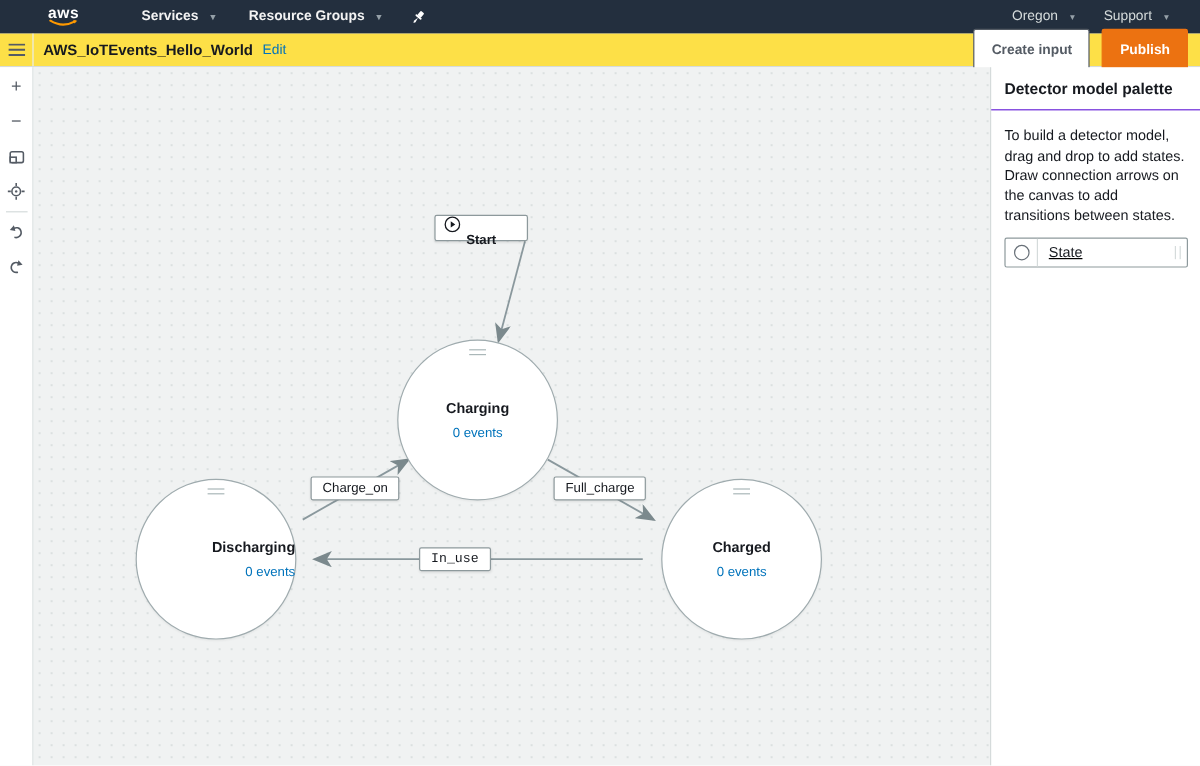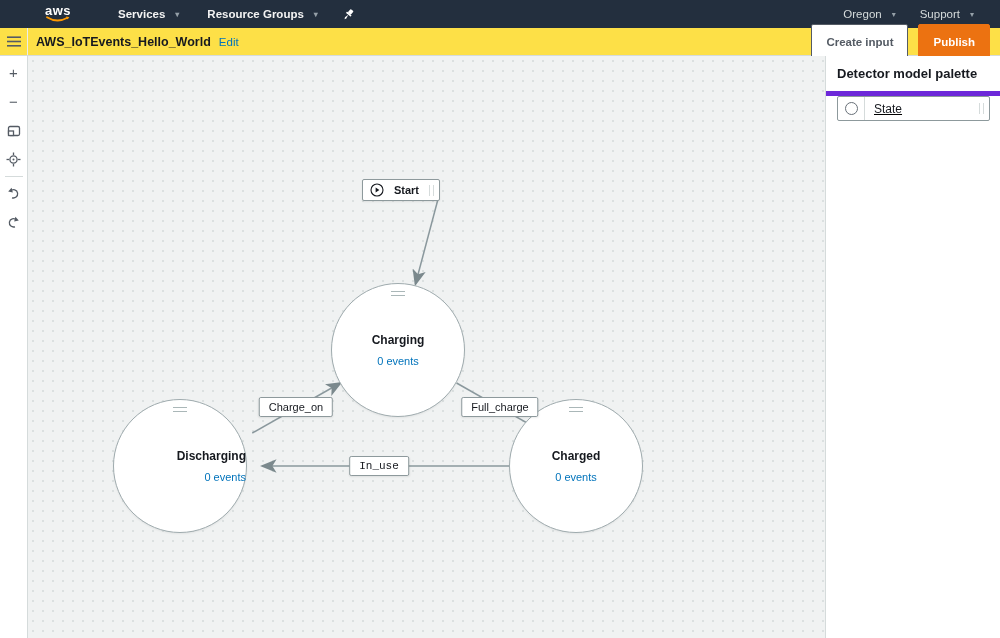--- a/index.html
+++ b/index.html
@@ -1,21 +1,21 @@
 <!DOCTYPE html>
 <html><head>
 <meta charset="utf-8">
 <style>
   * { margin:0; padding:0; box-sizing:border-box; }
   html,body { width:1000px; height:638px; overflow:hidden;
     font-family:"Liberation Sans", sans-serif; background:#fff; }
 
   
   .topnav { height:28px; background:#232f3e; display:flex; align-items:center; }
-  .logo { width:36px; margin-left:40px; margin-right:28px; display:flex; flex-direction:column; align-items:center; cursor:pointer; }
+  .logo { width:36px; margin-left:40px; margin-right:28px; display:flex; flex-direction:column; cursor:pointer; }
   .logo-text { color:#fff; font-weight:bold; font-size:13px; line-height:11px; letter-spacing:.5px; }
   .nav-item { color:#f3f3f3; font-size:11.5px; font-weight:bold; margin:0 14px; display:flex; align-items:center; gap:10px; cursor:pointer; }
   .caret { color:#95a0a8; font-size:8px; }
   .pin { margin-left:10px; cursor:pointer; display:flex; align-items:center; }
   .topnav-spacer { flex:1; }
   .topnav-right { display:flex; align-items:center; margin-right:14px; }
   .topnav-right .nav-item { font-weight:normal; font-size:11.5px; color:#d5dbdb; margin:0 12px;justify-content:flex-end; }
 
   
   .subheader { height:28px; background:#fde047; border-bottom:1px solid #d5dbdb; display:flex; align-items:center; }
@@ -44,39 +44,39 @@
   .state-circle { position:absolute; width:134px; height:134px; border-radius:50%;
     background:#fff; border:1px solid #9fabae; display:flex; flex-direction:column;
     align-items:center; justify-content:center; gap:8px; cursor:pointer;
     box-shadow:0 1px 2px rgba(0,0,0,.06); }
   .state-name { font-size:12px; font-weight:bold; color:#16191f; }
   .state-events { font-size:11px; color:#0073bb; cursor:pointer; }
   .circle-handle { position:absolute; top:7px; left:50%; transform:translateX(-50%);
     width:14px; height:5px; border-top:1.5px solid #aab7b8; border-bottom:1.5px solid #aab7b8; cursor:grab; }
   .pos-charging { left:303px; top:227px; }
   .pos-discharging { left:85px; top:343px;align-items:flex-end; }
-  .pos-charged { left:481px; top:343px; }
+  .pos-charged { left:523px; top:343px; }
 
   .start-node { position:absolute; left:334px; top:123px; width:78px; height:22px;
     background:#fff; border:1px solid #8d999c; border-radius:2px; display:flex;
-    align-items:center; box-shadow:0 1px 2px rgba(0,0,0,.08); cursor:pointer; }
+    box-shadow:0 1px 2px rgba(0,0,0,.08); cursor:pointer;flex-direction:column; }
   .start-play { margin-left:7px; display:flex; align-items:center; }
   .start-label { flex:1; text-align:center; font-size:11px; font-weight:bold; color:#16191f; }
   .grip { width:5px; height:11px; border-left:1.5px solid #d5dbdb; border-right:1.5px solid #d5dbdb; margin-right:5px; cursor:grab; }
 
   .edge-label { position:absolute; transform:translate(-50%,-50%); background:#fff;
     border:1px solid #8d999c; border-radius:2px; padding:3px 9px; font-size:11px;
     color:#16191f; box-shadow:0 1px 2px rgba(0,0,0,.08); cursor:pointer; white-space:nowrap; }
   .lbl-charge-on { left:268px; top:351px; }
   .lbl-full-charge { left:472px; top:351px; }
   .lbl-in-use { left:351px; top:410px;font-family:Liberation Mono, monospace; }
 
   
   .palette { width:175px; background:#fff; border-left:1px solid #d5dbdb; }
-  .palette-header { padding:10px 11px; border-bottom:5px solid #6d28d9; font-size:13px; font-weight:bold; color:#16191f; }
+  .palette-header { padding:10px 11px; border-bottom:1px solid #6d28d9; font-size:13px; font-weight:bold; color:#16191f; }
   .palette-desc { padding:13px 11px 10px 11px; font-size:12px; line-height:1.38; color:#16191f; }
   .palette-item { margin:0 10px 0 11px; height:25px; border:1px solid #8d999c; border-radius:2px;
     display:flex; align-items:center; background:#fff; cursor:grab;text-decoration:underline; }
   .palette-item-iconcell { width:27px; height:100%; border-right:1px solid #d5dbdb; display:flex; align-items:center; justify-content:center; }
   .palette-item-circle { width:13px; height:13px; border:1.5px solid #687078; border-radius:50%; }
   .palette-item-label { flex:1; font-size:12px; color:#16191f; padding-left:9px; }
 </style>
 </head>
 <body>
 
@@ -222,20 +222,21 @@
       <span class="state-events">0 events</span>
     </div>
 
     <div class="edge-label lbl-charge-on">Charge_on</div>
     <div class="edge-label lbl-full-charge">Full_charge</div>
     <div class="edge-label lbl-in-use">In_use</div>
   </div>
 
   <div class="palette">
     <div class="palette-header">Detector model palette</div>
+    <div class="palette-desc">To build a detector model, drag and drop to add states. Draw connection arrows on the canvas to add transitions between states.</div>
     <div class="palette-item">
       <span class="palette-item-iconcell">
         <span class="palette-item-circle"></span>
       </span>
       <span class="palette-item-label">State</span>
       <span class="grip"></span>
     </div>
   </div>
 </div>
 

